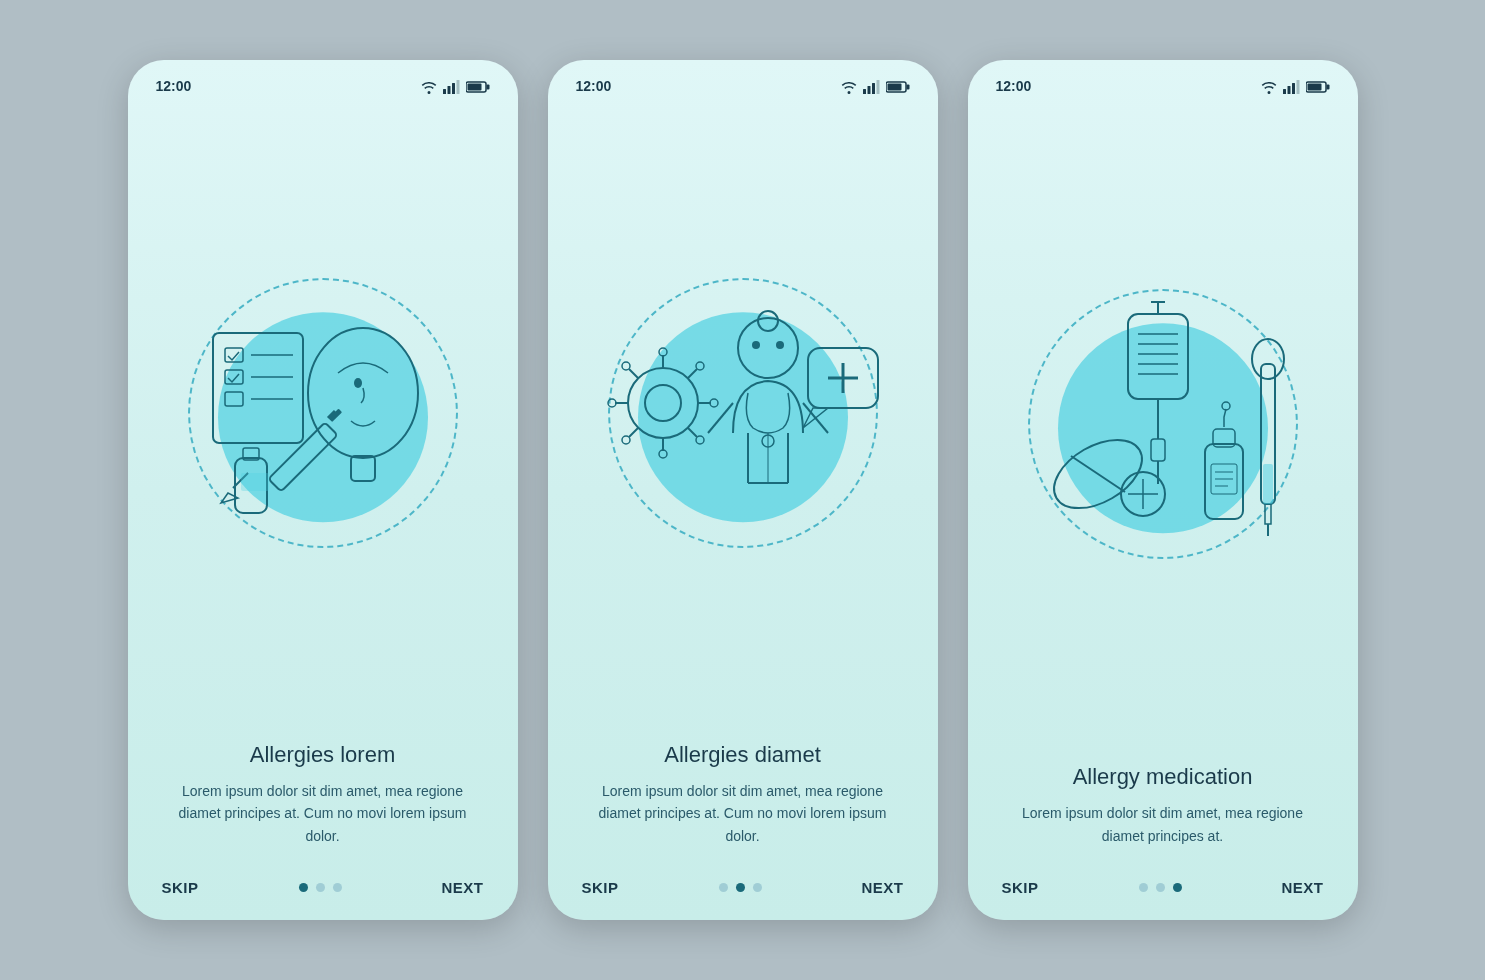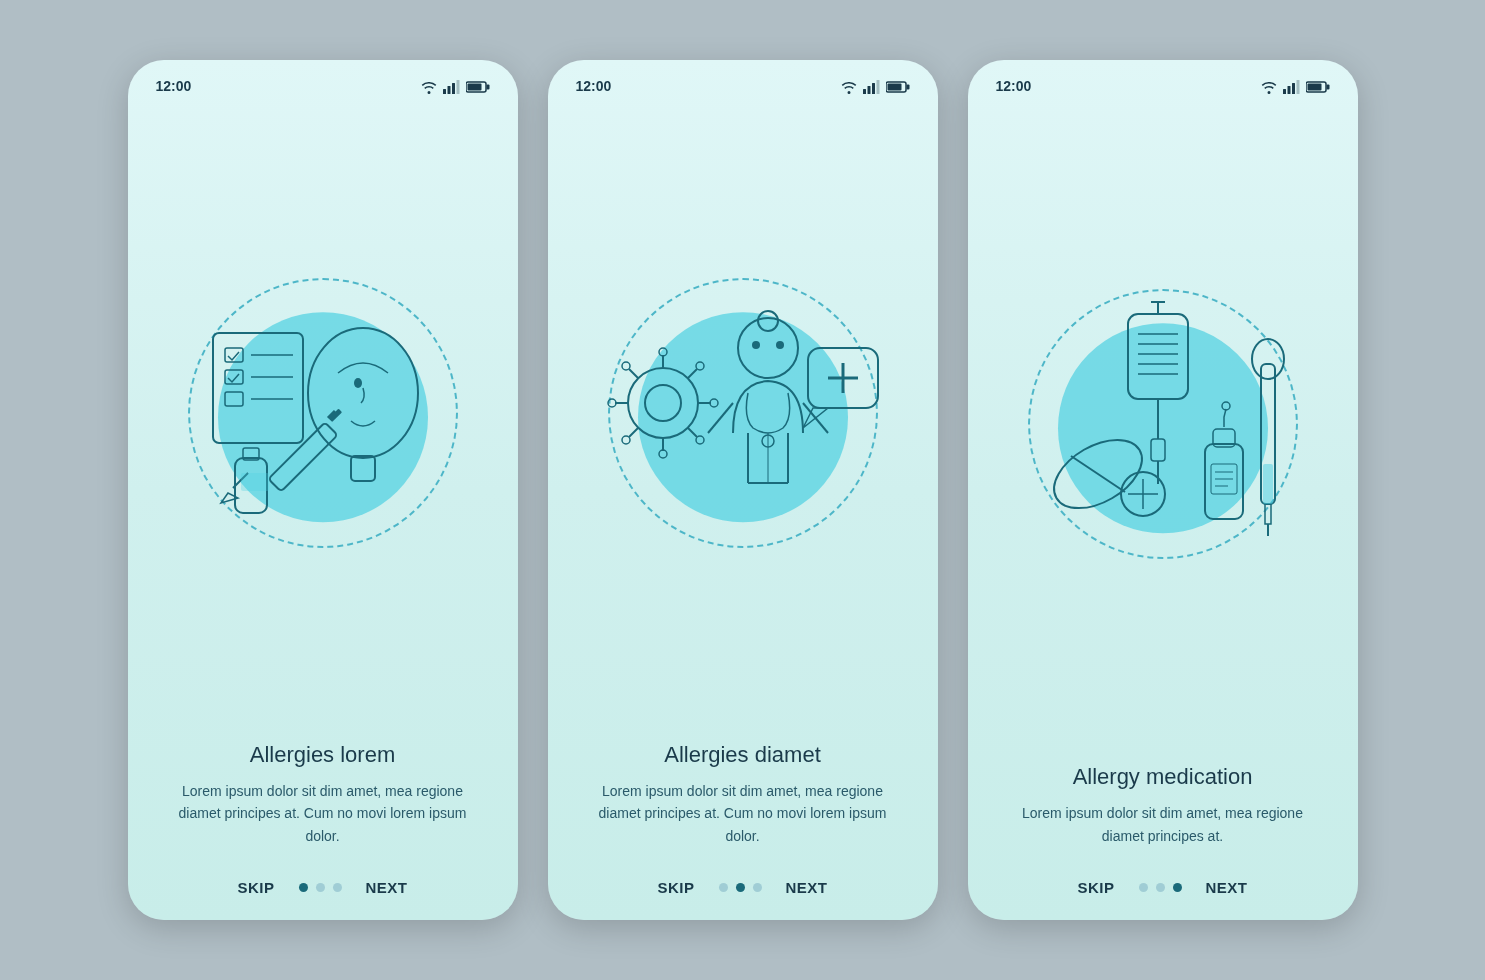--- a/index.html
+++ b/index.html
@@ -128,21 +128,21 @@
       background: transparent;
       color: #1a3a4a;
       font-size: 18px;
       text-align: center;
       cursor: pointer;
     }
 
     
     .nav-area {
       display: flex;
-      justify-content: center;
+      justify-content: space-between;
       align-items: center;
       padding: 16px 10px 0 10px;
       gap: 24px;
     }
 
     .nav-skip, .nav-next {
       font-size: 15px;
       font-weight: 600;
       color: #1a3a4a;
       letter-spacing: 0.5px;

